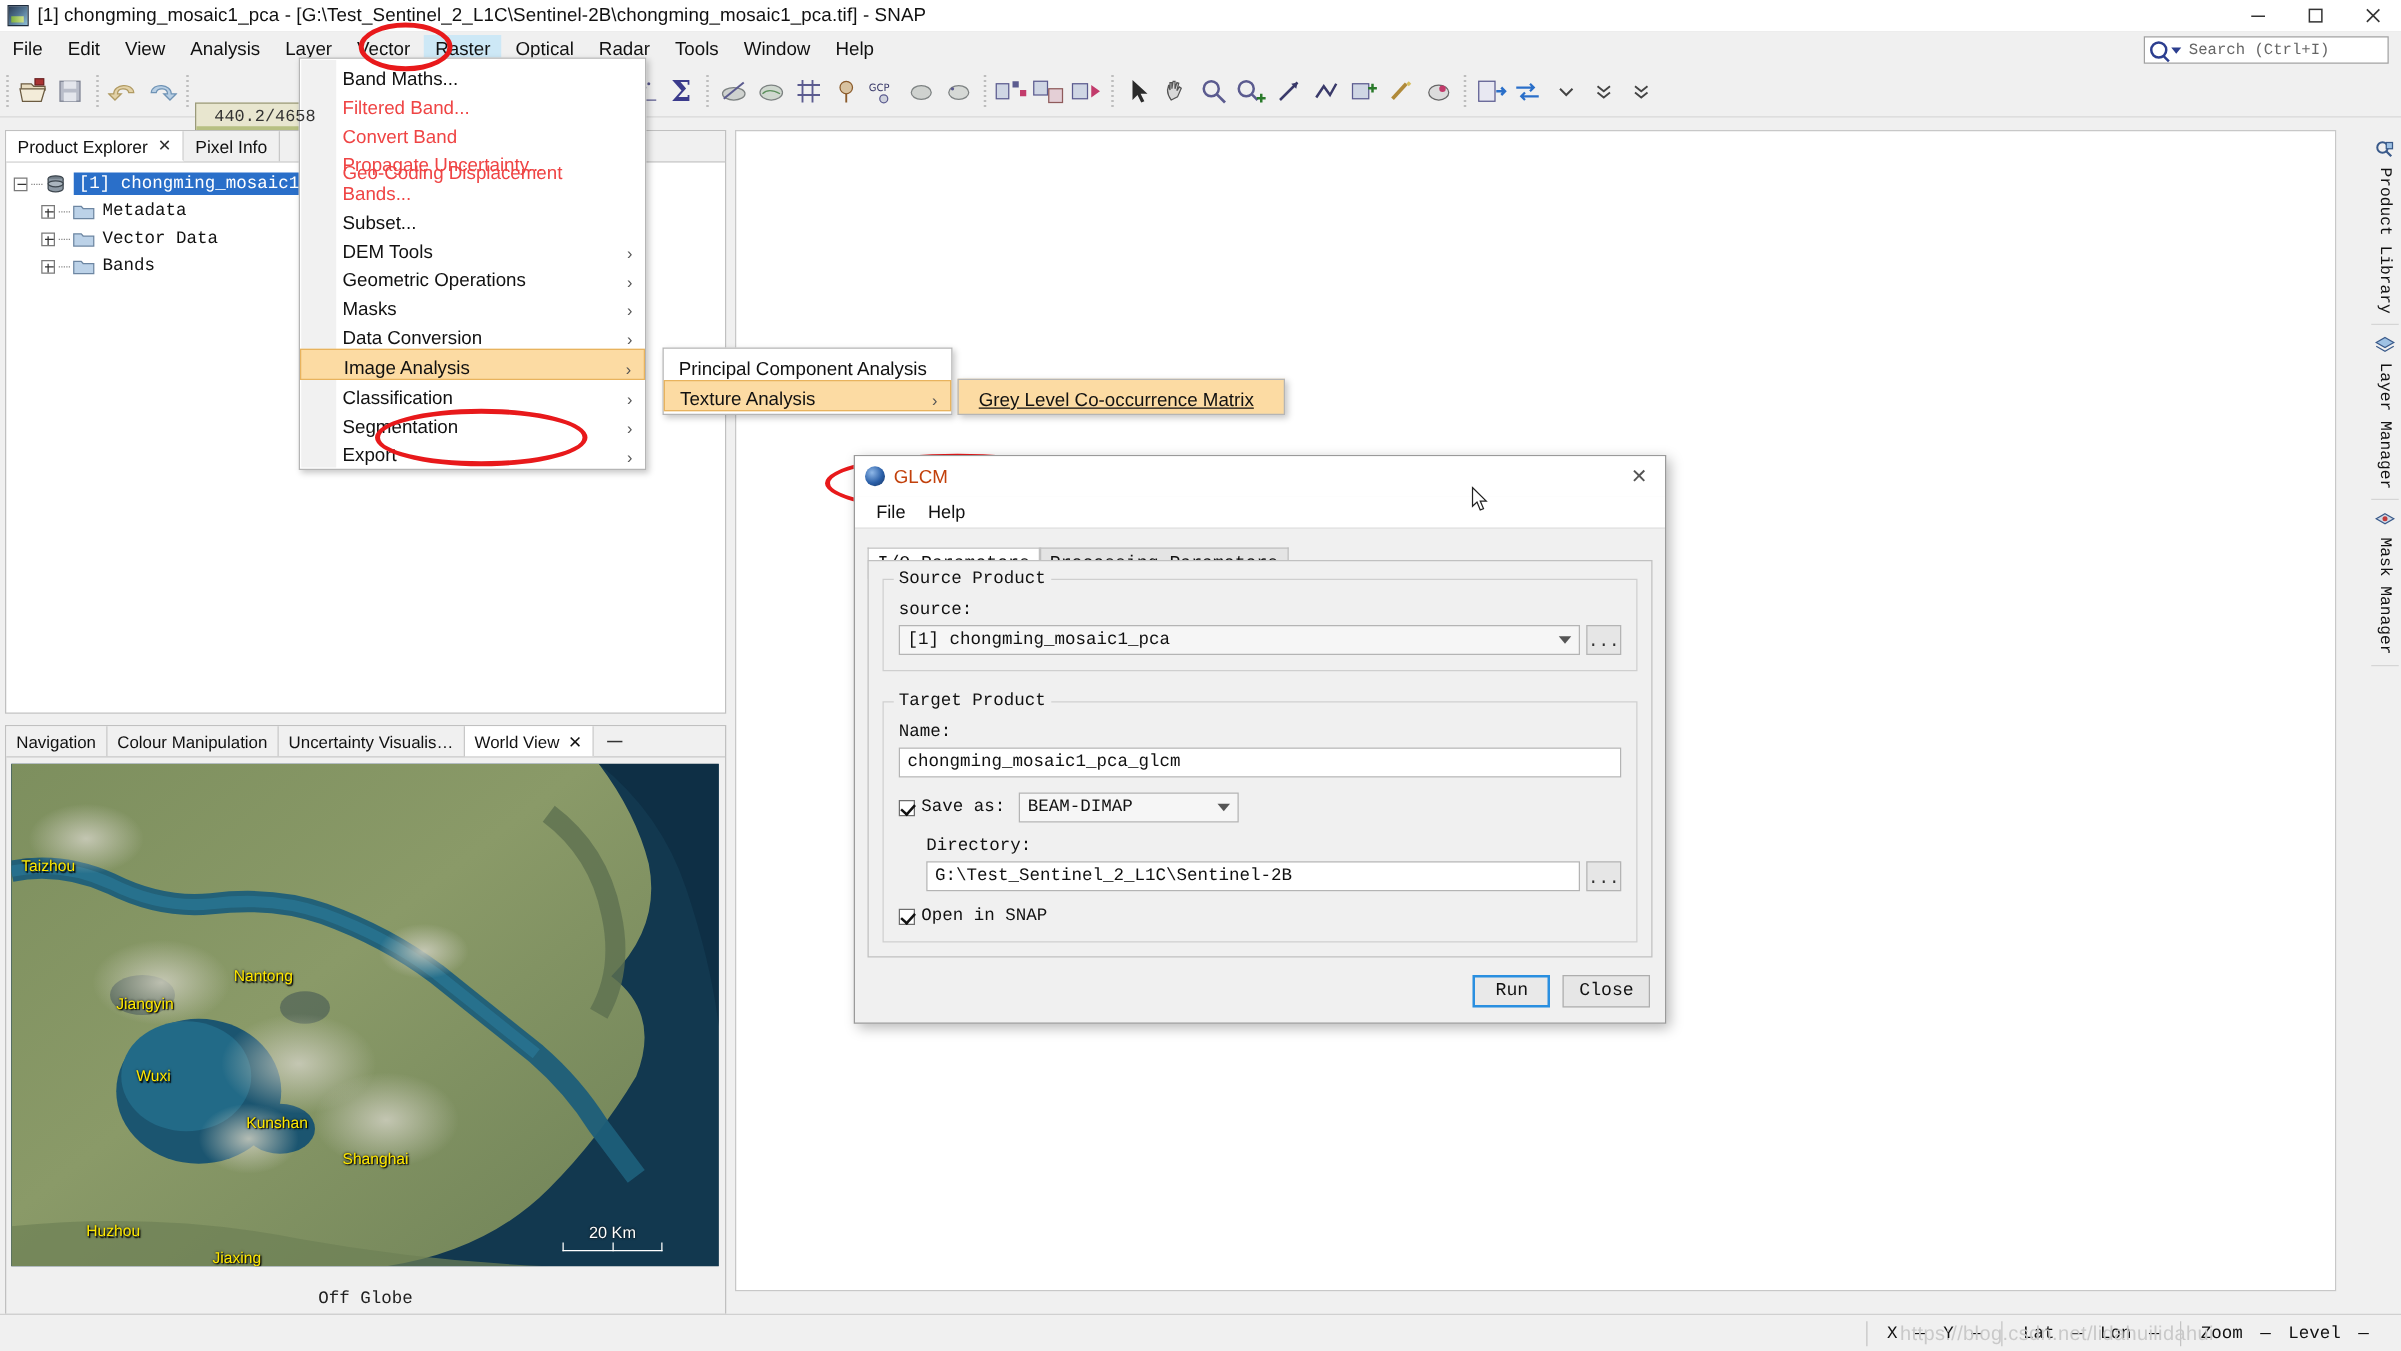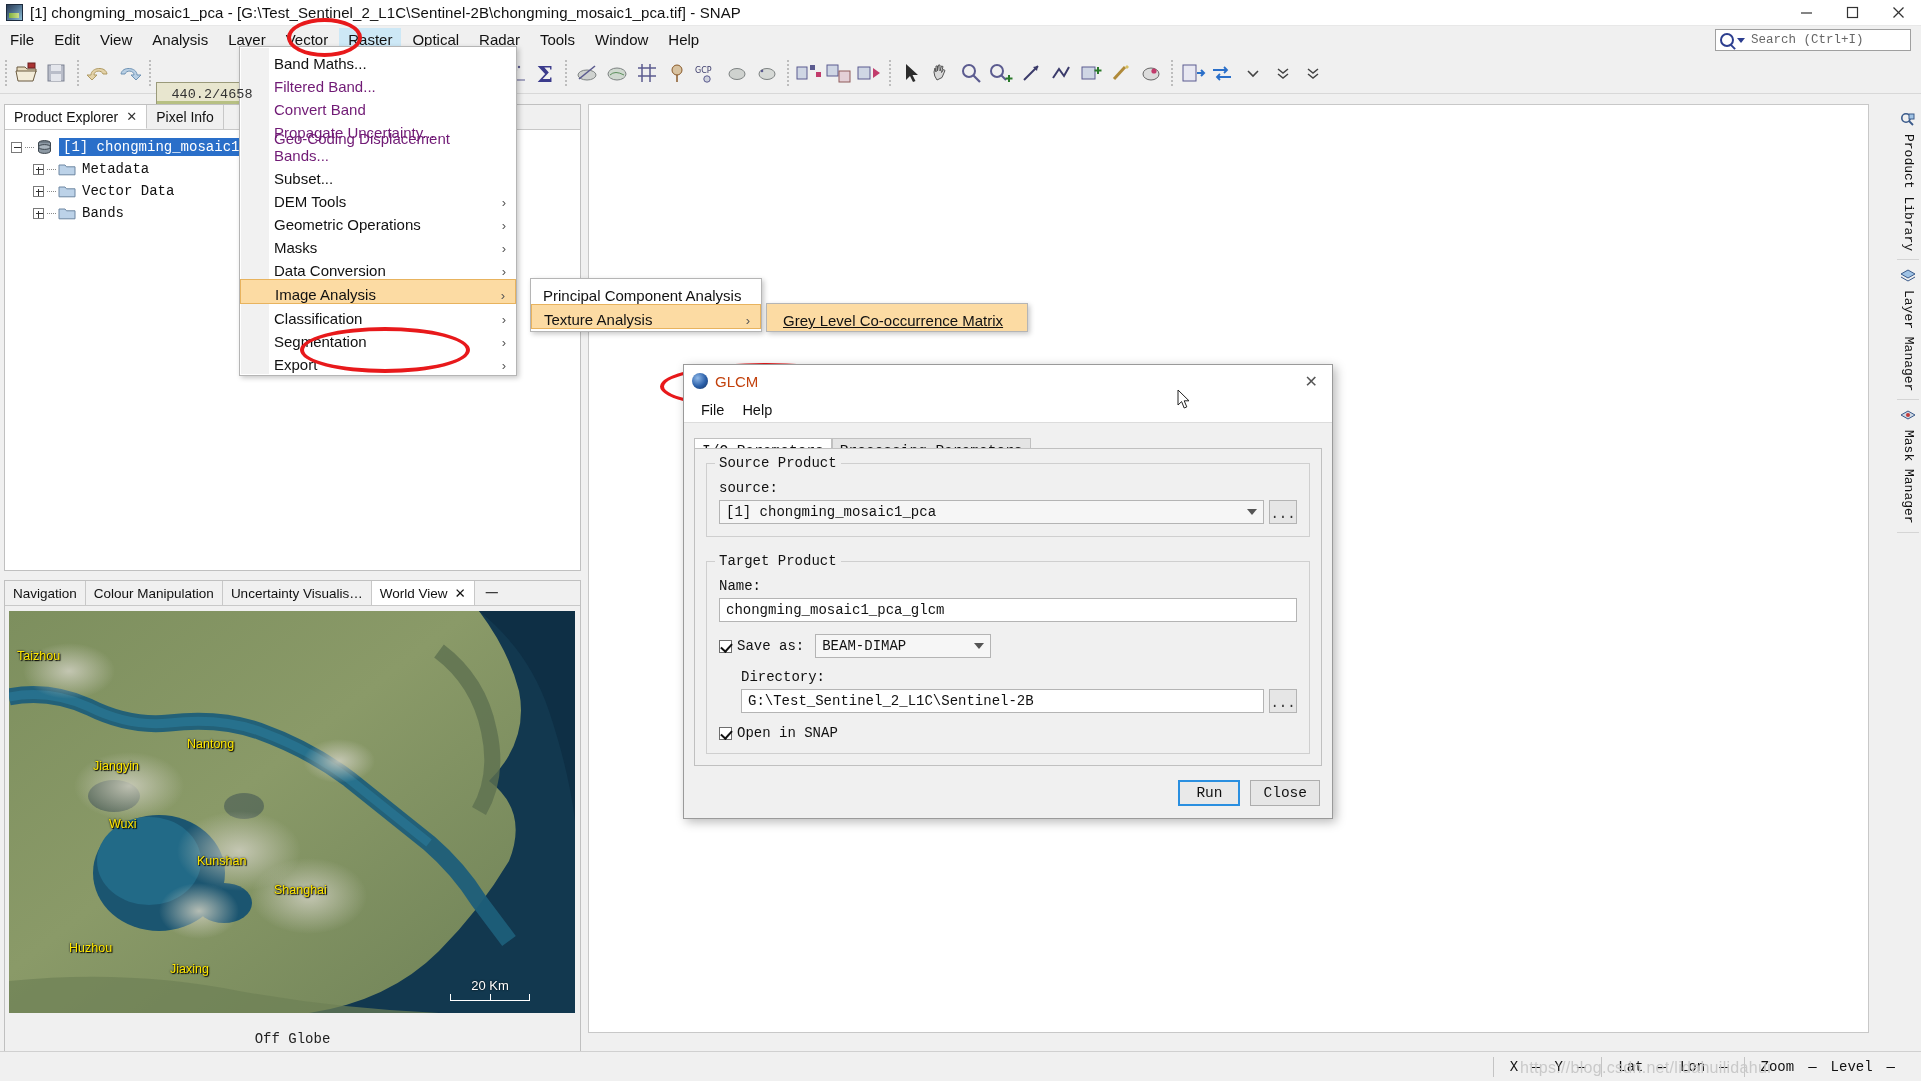--- a/index.html
+++ b/index.html
@@ -133,21 +133,21 @@
     font-size: 13.5px; color: #111; padding: 3px 8px; display:flex; align-items:center; gap:7px;
     border-right: 1px solid #c8c8c8; white-space: nowrap;
   }
   .wv-tab.active { background: #ffffff; }
   .wv-min { width: 34px; display:flex; align-items:center; justify-content:center; font-size:17px; color:#333; }
   #wv-map {
     position: absolute; left: 4px; top: 30px; width: 566px; height: 402px;
     background: #10344a; overflow: hidden;
   }
   .city { position: absolute; color: #ffe800; font-size: 12.5px;
-    text-shadow: 0 0 2px #000, 1px 1px 1px #000; white-space: nowrap; font-family:"Liberation Sans",sans-serif;}
+    text-shadow: 0 0 2px #000, 1px 1px 1px #000; white-space: nowrap; font-family:"Liberation Sans",sans-serif;margin-top:37px;}
   #scalebar { position: absolute; right: 45px; bottom: 12px; color: #fff; font-size: 13px; text-align: center;
     text-shadow: 0 0 2px #000; }
   #scalebar .bar { height: 7px; border: 1px solid #fff; border-top: none; width: 80px; margin-top: 1px; position:relative;}
   #scalebar .bar:after{content:"";position:absolute;left:50%;top:0;width:1px;height:7px;background:#fff;}
   #wv-status { position: absolute; left: 0; bottom: 4px; width: 100%; text-align: center;
     font-family: "Liberation Mono", monospace; font-size: 14px; color: #222; }
 
   
   #doc-area {
     position: absolute; left: 588px; top: 104px; right: 52px; bottom: 48px;
@@ -184,21 +184,21 @@
   #raster-menu {
     position: absolute; left: 239px; top: 46px; width: 278px;
     background: #ffffff; border: 1px solid #b5b5b5; box-shadow: 2px 2px 5px rgba(0,0,0,.22);
     padding: 2px 0;
   }
   #raster-menu .strip { position:absolute; left:1px; top:1px; bottom:1px; width:28px; background:#f1f1f1; }
   .mi {
     position: relative; height: 23px; display: flex; align-items: flex-end;
     padding-left: 34px; padding-right: 10px; font-size: 15px; color: #111;
   }
-  .mi.disabled { color: #701a75; }
+  .mi.disabled { color: #ef4444; }
   .mi.hl { background: #fcdba3; border: 1px solid #e8b35e; height: 25px; }
   .mi .arrow { margin-left: auto; font-size: 13px; color: #555; }
 
   
   #sub1 {
     position: absolute; left: 530px; top: 278px; width: 232px;
     background: #ffffff; border: 1px solid #b5b5b5; box-shadow: 2px 2px 5px rgba(0,0,0,.22); padding: 2px 0;
   }
   #sub1 .mi { padding-left: 12px; }
   #sub2 {

